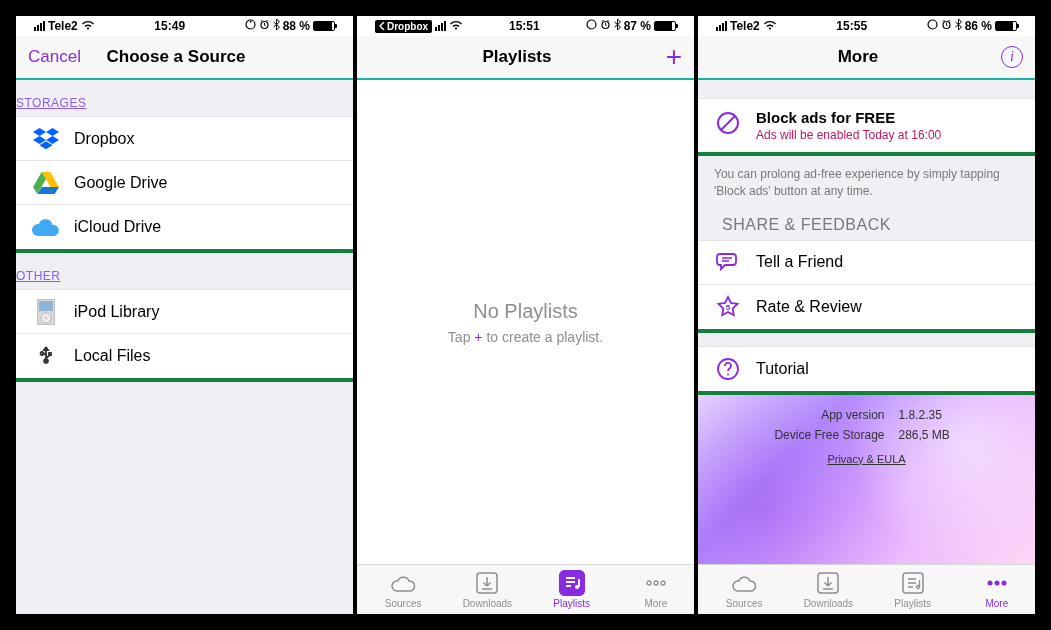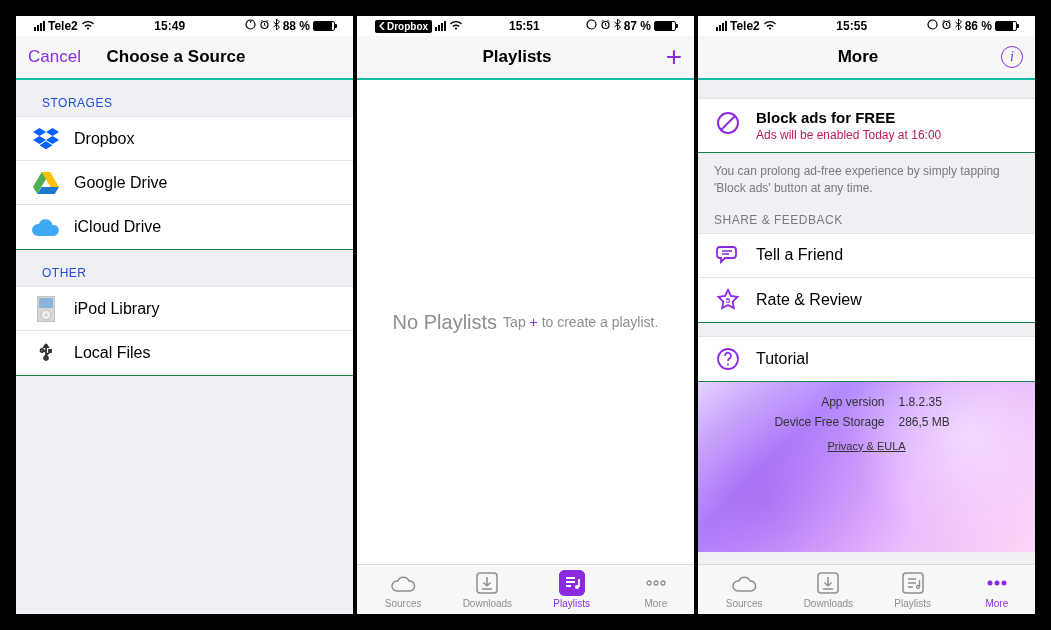--- a/index.html
+++ b/index.html
@@ -14,43 +14,43 @@
 .sb-batt { width: 22px; height: 10px; border: 1px solid #000; border-radius: 2px; position: relative; display: inline-block; }
 .sb-batt::after { content:""; position:absolute; right:-3px; top:2px; width:2px; height:4px; background:#000; border-radius:0 1px 1px 0; }
 .sb-batt i { display:block; height:100%; background:#000; }
 .navbar { height: 44px; background: #f7f7f7; border-bottom: 2px solid #14b8a6; display: flex; align-items: center; justify-content: space-between; padding: 0 12px; position: relative; }
 .navbar .nav-title { font-size: 17px; font-weight: 600; color:#000; position:absolute; left:0; right:17px; text-align:center; pointer-events:none; }
 .navbar .nav-left, .navbar .nav-right { font-size: 17px; color: #8a2be2; z-index:1; }
 .navbar .nav-right.purple { color: #8a2be2; font-size: 28px; font-weight: 300; line-height: 1; }
 .breadcrumb-back { display:inline-flex; align-items:center; gap:2px; background:#000; color:#fff; font-size:10px; padding:1px 4px; border-radius:2px; }
 .content { flex: 1; background: #efeff4; overflow: hidden; display:flex; flex-direction:column; }
 .content.white { background:#fff; }
-.section-header { font-size: 12px; color: #1d4ed8; padding: 16px 26px 6px; text-transform: uppercase; letter-spacing: 0.5px; }
-.list { background: #fff; border-top: 1px solid #e4e4e6; border-bottom: 1px solid #15803d; }
+.section-header { font-size: 12px; color: #8b5cf6; padding: 16px 0 6px; text-transform: uppercase; letter-spacing: 0.5px; text-decoration: underline; }
+.list { background: #fff; border-top: 1px solid #e4e4e6; border-bottom: 4px solid #15803d; }
 .list-item { display: flex; align-items: center; height: 44px; padding: 0 16px; gap: 14px; border-bottom: 1px solid #e4e4e6; }
 .list-item:last-child { border-bottom: none; }
 .list-item .label { font-size: 16px; color: #000; }
 .icon-box { width: 28px; height: 28px; display:flex; align-items:center; justify-content:center; }
-.empty-middle { flex:1; display:flex; flex-direction:row; align-items:center; justify-content:center; gap:6px; color:#8e8e93; }
+.empty-middle { flex:1; display:flex; flex-direction:column; align-items:center; justify-content:center; gap:6px; color:#8e8e93; }
 .empty-middle .title { font-size: 20px; color:#8e8e93; }
 .empty-middle .sub { font-size: 14px; color:#8e8e93; }
 .empty-middle .sub .plus { color:#8a2be2; }
 .tabbar { height: 50px; background:#f7f7f7; border-top:1px solid #d8d8d8; display:flex; }
 .tabbar .tab { flex:1; display:flex; flex-direction:column; align-items:center; justify-content:center; gap:2px; font-size:10px; color:#8e8e93;padding-left:8px; }
 .tabbar .tab.active { color:#8a2be2; }
 .tabbar .tab.active .tab-icon.filled { background:#8a2be2; border-radius:6px; }
 .tab-icon { width:26px; height:26px; display:flex; align-items:center; justify-content:center; }
 
 
 .more-list .list-item { height: auto; padding: 10px 16px; align-items: flex-start; }
 .more-list .list-item .text-col { display:flex; flex-direction:column; gap:2px; }
 .more-list .list-item .text-col .label { font-weight:600; font-size:15px; }
 .more-list .list-item .text-col .sub { font-size:12px; color:#be185d; }
 .more-note { font-size:12px; color:#7a7a7a; padding:10px 16px; line-height:1.4; }
-.more-section-header { font-size:12px; color:#7a7a7a; padding:6px 16px; letter-spacing:0.5px; }
+.more-section-header { font-size:16px; color:#7a7a7a; padding:6px 24px; letter-spacing:0.5px; }
 .purple-icon { color:#8a2be2; }
 .info-footer { position:relative; height:170px; background:linear-gradient(135deg,#e9d8ff 0%, #b48cff 30%, #e4b0ff 60%, #ffd6f5 100%); }
 .info-footer::before { content:""; position:absolute; inset:0; background:
   radial-gradient(circle at 80% 30%, rgba(255,255,255,0.5) 0, rgba(255,255,255,0) 40%),
   radial-gradient(circle at 20% 70%, rgba(138,43,226,0.3) 0, rgba(255,255,255,0) 50%); }
 .info-footer .rows { position:relative; padding:10px 24px; font-size:12px; color:#333; }
 .info-footer .row { display:flex; justify-content:center; gap:14px; padding:3px 0; }
 .info-footer .row .k { text-align:right; width:130px; }
 .info-footer .row .v { text-align:left; width:80px; }
 .info-footer .link { text-align:center; font-size:11px; text-decoration:underline; color:#333; margin-top:8px; }

